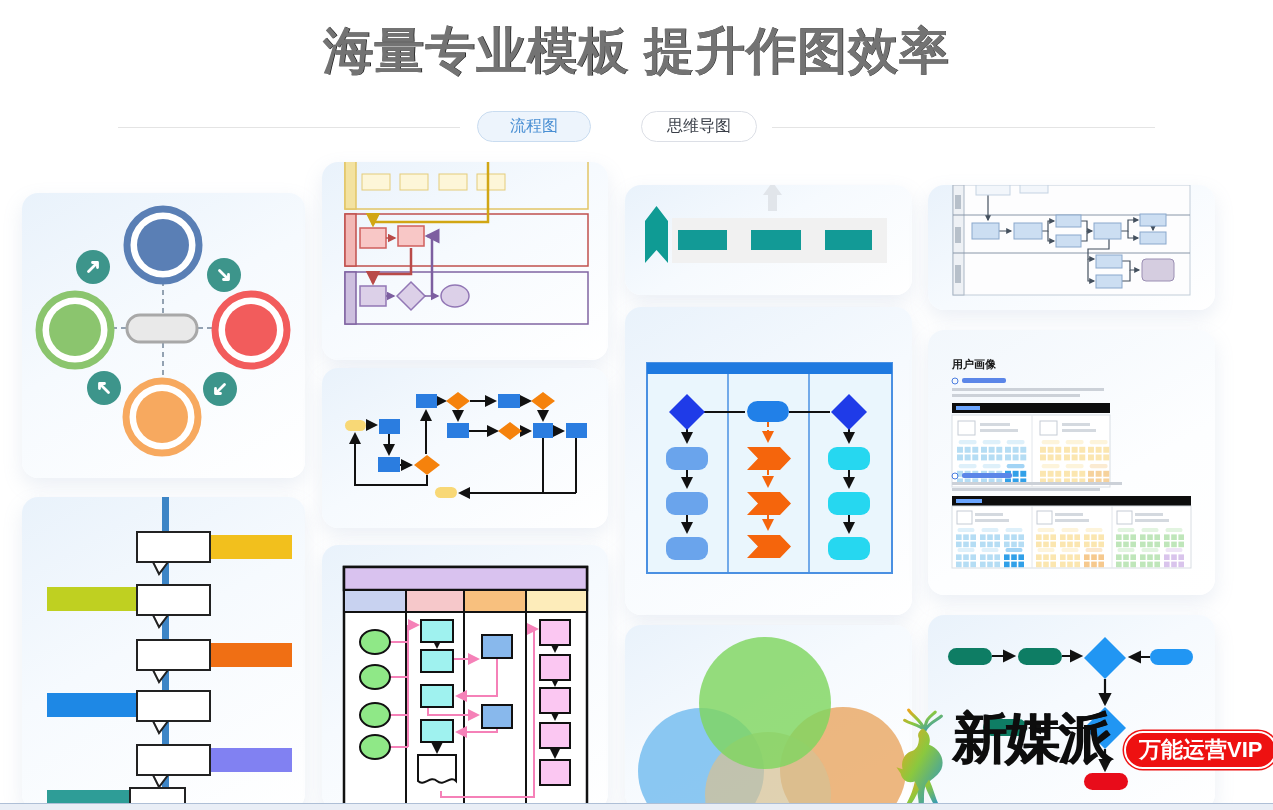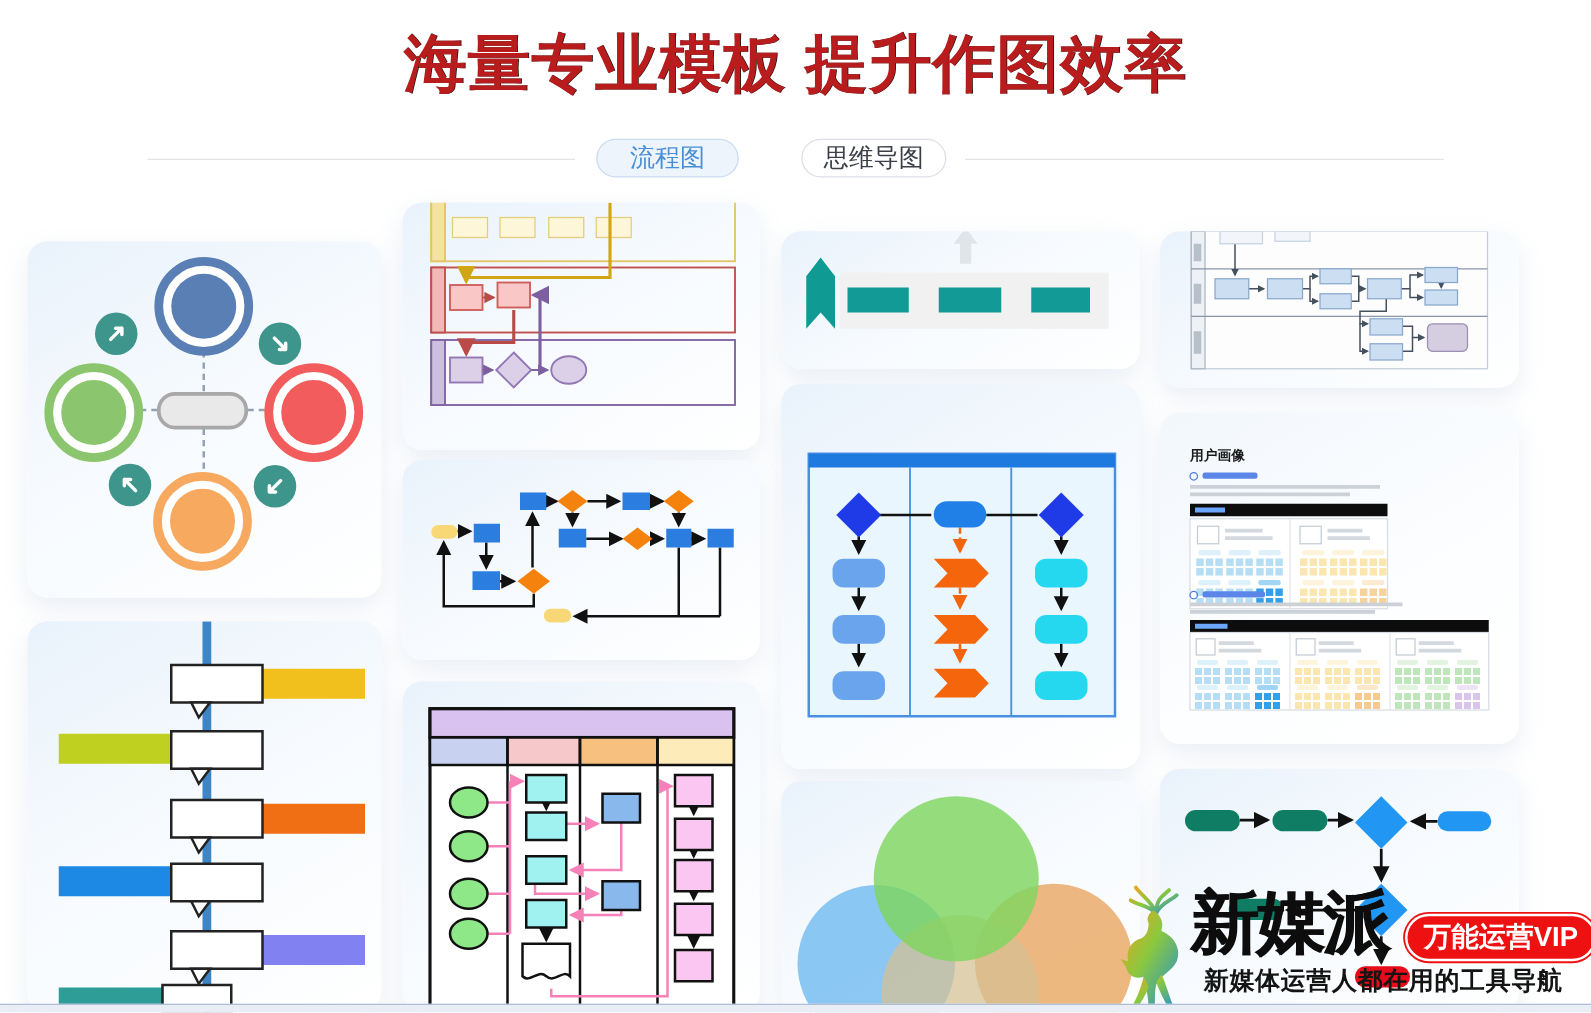--- a/index.html
+++ b/index.html
@@ -3,29 +3,29 @@
 <meta charset="utf-8">
 <style>
   html,body{margin:0;padding:0;}
   body{
     width:1273px;height:810px;position:relative;overflow:hidden;
     background:#ffffff;
     font-family:"Liberation Sans","DejaVu Sans",sans-serif;
   }
   .page-title{
     position:absolute;top:18px;left:0;right:0;text-align:center;
-    font-size:50px;font-weight:900;color:#b91c1c;letter-spacing:1px;
+    font-size:50px;font-weight:900;color:#737373;letter-spacing:1px;
     text-shadow:0.6px 0 #151515;
     margin:0;
   }
   .divider-seg{position:absolute;top:127px;height:1px;background:#e4e4e4;}
   .tab{
     position:absolute;top:111px;height:31px;box-sizing:border-box;
     border-radius:16px;border:1px solid #dcdfe6;background:#ffffff;color:#3a3f48;
-    font-size:20px;display:flex;align-items:center;justify-content:center;
+    font-size:16px;display:flex;align-items:center;justify-content:center;
     cursor:pointer;font-family:inherit;padding:0;
   }
   .tab.active{background:#edf4fc;border-color:#c9dcf0;color:#4a8fd3;}
   .card{
     position:absolute;border-radius:16px;overflow:hidden;cursor:pointer;
     background:linear-gradient(150deg,#e9f2fb 0%,#f6fafe 45%,#ffffff 100%);
     box-shadow:0 8px 20px rgba(130,155,195,.16);
   }
   .card.white{background:linear-gradient(150deg,#f2f7fc 0%,#fdfeff 60%,#ffffff 100%);}
   .card svg{position:absolute;left:0;top:0;display:block;}
@@ -537,16 +537,15 @@
         <stop offset="0.45" stop-color="#8bc83e"></stop>
         <stop offset="1" stop-color="#1f8fd8"></stop>
       </linearGradient>
     </defs>
     <path d="M30,22 C26,12 18,8 14,2 M30,22 C30,10 36,8 40,4 M30,22 C24,16 16,16 10,12 M30,22 C34,14 42,12 46,8" stroke="url(#dg)" stroke-width="3" fill="none" stroke-linecap="round"></path>
     <path d="M28,20 C34,24 36,30 34,36 C44,40 50,50 46,60 C42,68 34,70 30,78 C28,86 30,92 28,98 L24,98 C24,88 22,80 20,72 C14,74 8,72 6,64 L2,58 L8,60 C6,52 10,44 18,42 C22,40 24,36 24,30 C22,26 24,22 28,20 Z" fill="url(#dg)"></path>
     <path d="M20,72 C18,82 14,90 10,97 L14,98 C18,92 22,86 24,80 Z M34,70 C38,78 40,88 44,96 L40,97 C36,90 32,82 30,76 Z" fill="url(#dg)"></path>
   </svg>
   <div class="wm-brand">新媒派</div>
   <div class="wm-badge">万能运营VIP</div>
-  <div class="wm-tagline">新媒体运营人都在用的工具导航</div>
 </div>
 
 <div class="bottom-strip"></div>
 
 </body></html>

